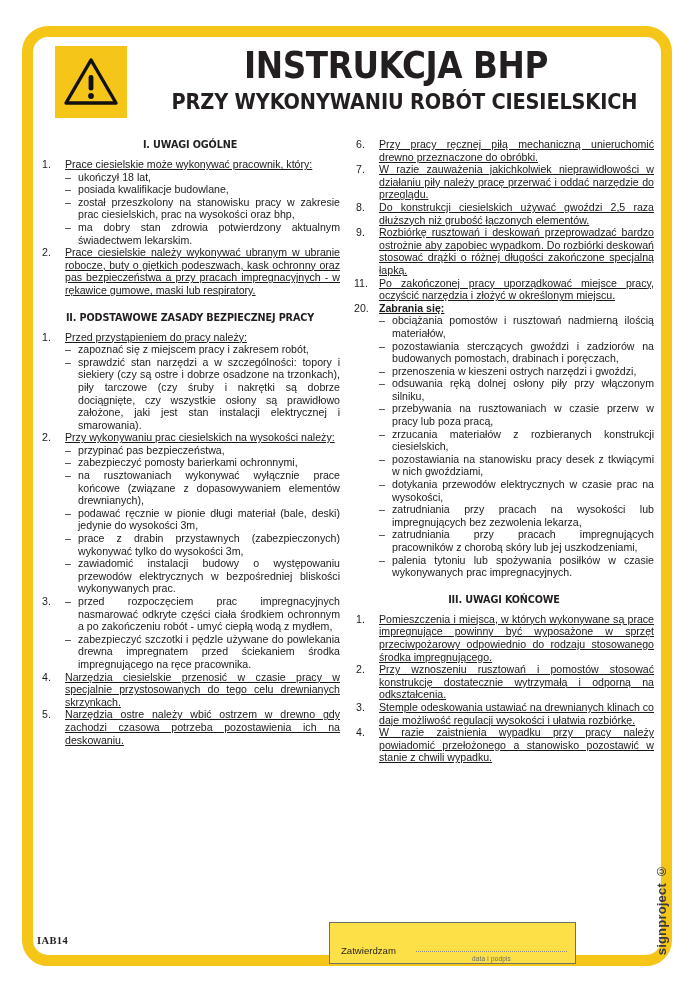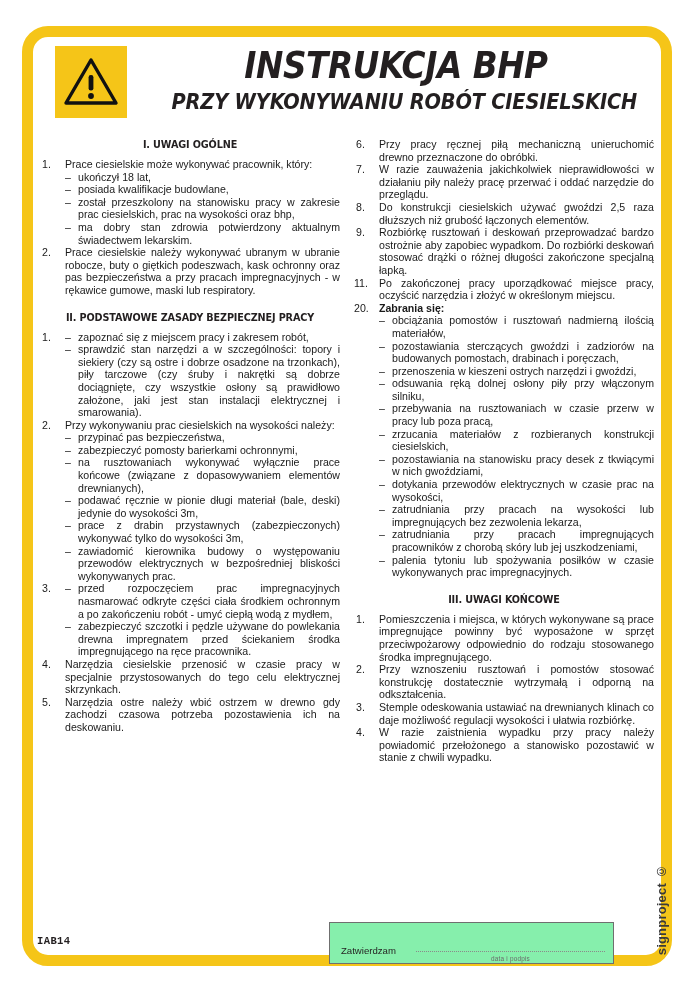--- a/index.html
+++ b/index.html
@@ -57,21 +57,20 @@
     justify-content: center;
   }
   .warn-box svg { display: block; }
 
   .title-wrap {
     position: absolute;
     left: 108px;
     top: 6px;
     width: 510px;
     text-align: center;
-    font-style: italic;
   }
   .title-main {
     font-family: "DejaVu Sans", sans-serif;
     font-weight: bold;
     font-size: 38px;
     line-height: 44px;
     letter-spacing: -0.5px;
     color: #231f20;
     transform: scaleX(0.86);
     transform-origin: center center;
@@ -139,21 +138,21 @@
     top: 0;
     width: 19px;
     text-align: left;
     font-size: 10.6px;
     line-height: 12.6px;
   }
   ol.numlist > li.wide-num { padding-left: 25px; }
   ol.numlist > li.wide-num > .num { left: 0; }
 
   .li-text { display: block; }
-  .li-text.last-line-left { text-align-last: left; }
+  .li-text.last-line-left { text-align-last: left; text-decoration: underline; }
 
   
   ul.dashlist {
     list-style: none;
     margin: 0;
     padding: 0;
   }
   ul.dashlist > li {
     position: relative;
     padding-left: 13px;
@@ -169,25 +168,25 @@
   }
   .sub-indent { margin-left: 10px; }
 
   .bold-inline { font-weight: bold; }
 
   
   .sig-box {
     position: absolute;
     left: 329px;
     top: 922px;
-    width: 285px;
+    width: 247px;
     height: 42px;
     border: 1.2px solid #6f6f6f;
     box-sizing: border-box;
-    background: #86efac;
+    background: #fde047;
   }
   .sig-label {
     position: absolute;
     left: 11px;
     bottom: 7px;
     font-size: 9.6px;
     color: #231f20;
   }
   .sig-line {
     position: absolute;
@@ -219,21 +218,21 @@
     transform: rotate(180deg);
     letter-spacing: 0.2px;
     line-height: 1;
   }
 
   
   .code {
     position: absolute;
     left: 37px;
     top: 935px;
-    font-family: Liberation Mono, monospace;
+    font-family: Liberation Serif, serif;
     font-weight: bold;
     font-size: 10.5px;
     letter-spacing: 0.4px;
     color: #231f20;
   }
 </style>
 </head>
 <body>
 
 <div class="poster">
@@ -275,47 +274,48 @@
           <span class="num">2.</span>
           <span class="li-text last-line-left">Prace ciesielskie należy wykonywać ubranym w ubranie robocze, buty o giętkich podeszwach, kask ochronny oraz pas bezpieczeństwa a przy pracach impregnacyjnych - w rękawice gumowe, maski lub respiratory.</span>
         </li>
       </ol>
 
       <div class="sect-head gap-top">II.   PODSTAWOWE ZASADY BEZPIECZNEJ PRACY</div>
 
       <ol class="numlist">
         <li>
           <span class="num">1.</span>
+          <span class="li-text last-line-left">Przed przystąpieniem do pracy należy:</span>
           <ul class="dashlist sub-indent">
             <li><span class="dash">–</span><span>zapoznać się z miejscem pracy i zakresem robót,</span></li>
             <li><span class="dash">–</span><span>sprawdzić stan narzędzi a w szczególności: topory i siekiery (czy są ostre i dobrze osadzone na trzonkach), piły tarczowe (czy śruby i nakrętki są dobrze dociągnięte, czy wszystkie osłony są prawidłowo założone, jaki jest stan instalacji elektrycznej i smarowania).</span></li>
           </ul>
         </li>
         <li>
           <span class="num">2.</span>
           <span class="li-text last-line-left">Przy wykonywaniu prac ciesielskich na wysokości należy:</span>
           <ul class="dashlist sub-indent">
             <li><span class="dash">–</span><span>przypinać pas bezpieczeństwa,</span></li>
             <li><span class="dash">–</span><span>zabezpieczyć pomosty barierkami ochronnymi,</span></li>
             <li><span class="dash">–</span><span>na rusztowaniach wykonywać wyłącznie prace końcowe (związane z dopasowywaniem elementów drewnianych),</span></li>
             <li><span class="dash">–</span><span>podawać ręcznie w pionie długi materiał (bale, deski) jedynie do wysokości 3m,</span></li>
             <li><span class="dash">–</span><span>prace z drabin przystawnych (zabezpieczonych) wykonywać tylko do wysokości 3m,</span></li>
-            <li><span class="dash">–</span><span>zawiadomić kierownika budowy o występowaniu przewodów elektrycznych w bezpośredniej bliskości wykonywanych prac.</span></li>
+            <li><span class="dash">–</span><span>zawiadomić instalacji budowy o występowaniu przewodów elektrycznych w bezpośredniej bliskości wykonywanych prac.</span></li>
           </ul>
         </li>
         <li>
           <span class="num">3.</span>
           <ul class="dashlist sub-indent">
             <li><span class="dash">–</span><span>przed rozpoczęciem prac impregnacyjnych nasmarować odkryte części ciała środkiem ochronnym a po zakończeniu robót - umyć ciepłą wodą z mydłem,</span></li>
             <li><span class="dash">–</span><span>zabezpieczyć szczotki i pędzle używane do powlekania drewna impregnatem przed ściekaniem środka impregnującego na ręce pracownika.</span></li>
           </ul>
         </li>
         <li>
           <span class="num">4.</span>
-          <span class="li-text last-line-left">Narzędzia ciesielskie przenosić w czasie pracy w specjalnie przystosowanych do tego celu elektrycznej skrzynkach.</span>
+          <span class="li-text last-line-left">Narzędzia ciesielskie przenosić w czasie pracy w specjalnie przystosowanych do tego celu drewnianych skrzynkach.</span>
         </li>
         <li>
           <span class="num">5.</span>
           <span class="li-text last-line-left">Narzędzia ostre należy wbić ostrzem w drewno gdy zachodzi czasowa potrzeba pozostawienia ich na deskowaniu.</span>
         </li>
       </ol>
     </div>
 
     <div class="col col-right">
 

